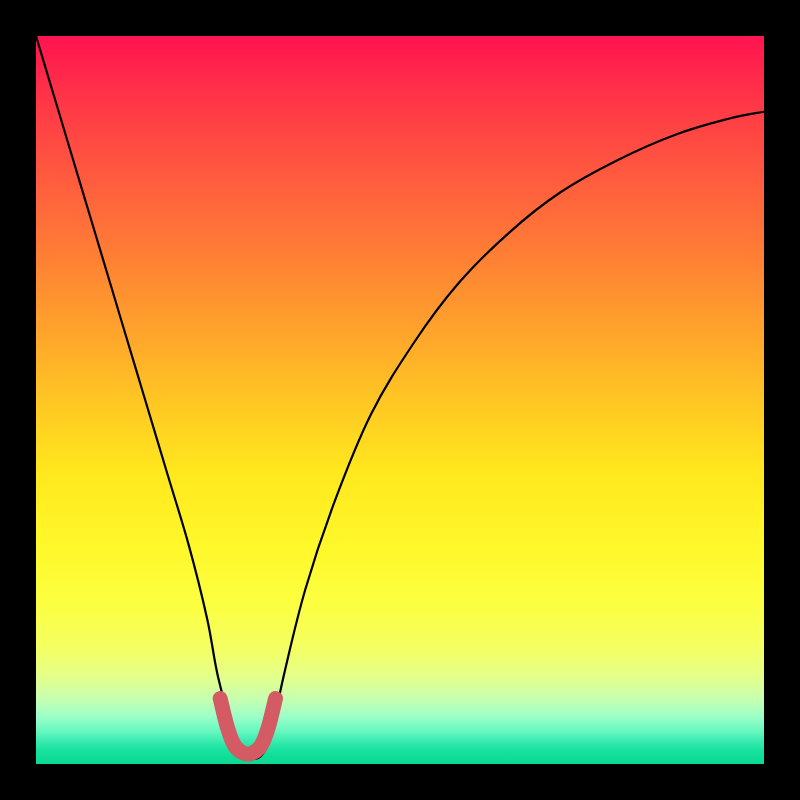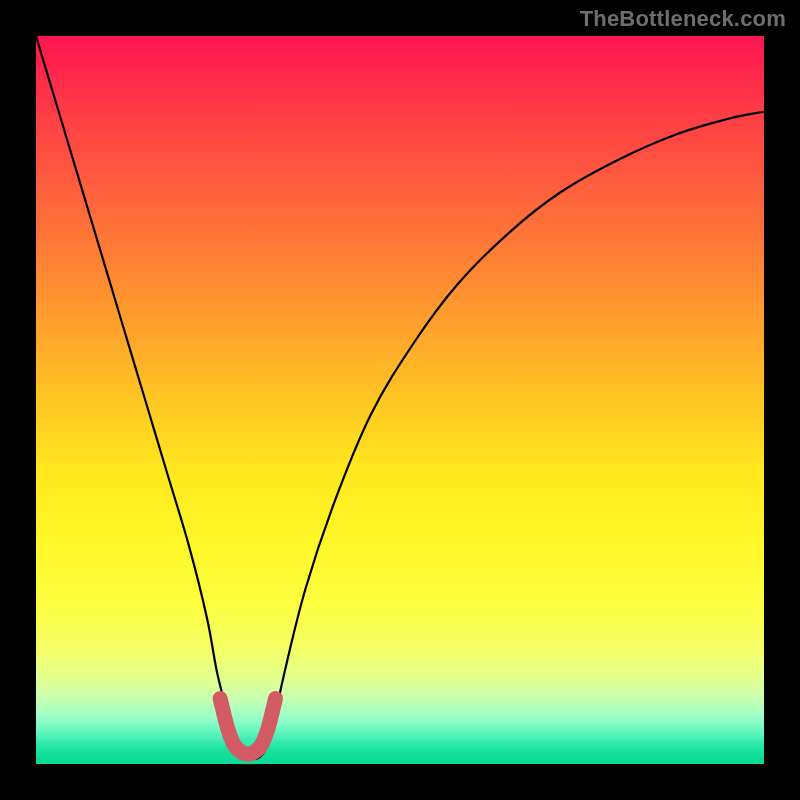--- a/index.html
+++ b/index.html
@@ -86,14 +86,13 @@
 
   <div class="plot">
     <div class="gradient"></div>
 
     <svg class="curves" viewBox="0 0 728 728" preserveAspectRatio="none">
       <path class="curve" d="M 0.00 0.00 C 3.93 13.10, 13.98 46.59, 21.84 72.80 C 29.70 99.01, 35.82 119.39, 43.68 145.60 C 51.54 171.81, 57.66 192.19, 65.52 218.40 C 73.38 244.61, 79.50 264.99, 87.36 291.20 C 95.22 317.41, 101.34 337.79, 109.20 364.00 C 117.06 390.21, 123.18 410.59, 131.04 436.80 C 138.90 463.01, 145.67 483.39, 152.88 509.60 C 160.09 535.81, 165.84 558.81, 171.08 582.40 C 176.32 605.99, 177.41 620.98, 182.00 640.64 C 186.59 660.30, 191.32 677.45, 196.56 691.60 C 201.80 705.75, 205.88 714.28, 211.12 719.26 C 216.36 724.24, 221.09 724.24, 225.68 719.26 C 230.27 714.28, 232.67 705.75, 236.60 691.60 C 240.53 677.45, 241.62 665.54, 247.52 640.64 C 253.42 615.74, 260.19 584.73, 269.36 553.28 C 278.53 521.83, 286.69 497.37, 298.48 465.92 C 310.27 434.47, 320.47 407.39, 334.88 378.56 C 349.29 349.73, 362.84 329.35, 378.56 305.76 C 394.28 282.17, 405.20 267.18, 422.24 247.52 C 439.28 227.86, 454.85 212.94, 473.20 196.56 C 491.55 180.18, 504.50 169.62, 524.16 156.52 C 543.82 143.42, 561.43 134.24, 582.40 123.76 C 603.37 113.28, 620.98 105.62, 640.64 98.28 C 660.30 90.94, 675.88 87.05, 691.60 82.99 C 707.32 78.93, 721.45 77.02, 728.00 75.71"></path>
       <path class="base-seg" d="M 184.18 662.48 C 185.49 667.72, 188.84 683.08, 191.46 691.60 C 194.08 700.12, 195.86 705.21, 198.74 709.80 C 201.63 714.39, 204.34 715.77, 207.48 717.08 C 210.62 718.39, 213.07 718.39, 216.22 717.08 C 219.36 715.77, 222.07 714.39, 224.95 709.80 C 227.83 705.21, 229.61 700.12, 232.23 691.60 C 234.85 683.08, 238.20 667.72, 239.51 662.48"></path>
     </svg>
   </div>
 
-  <div class="watermark">TheBottleneck.com</div>
 </div>
 
 </body></html>

